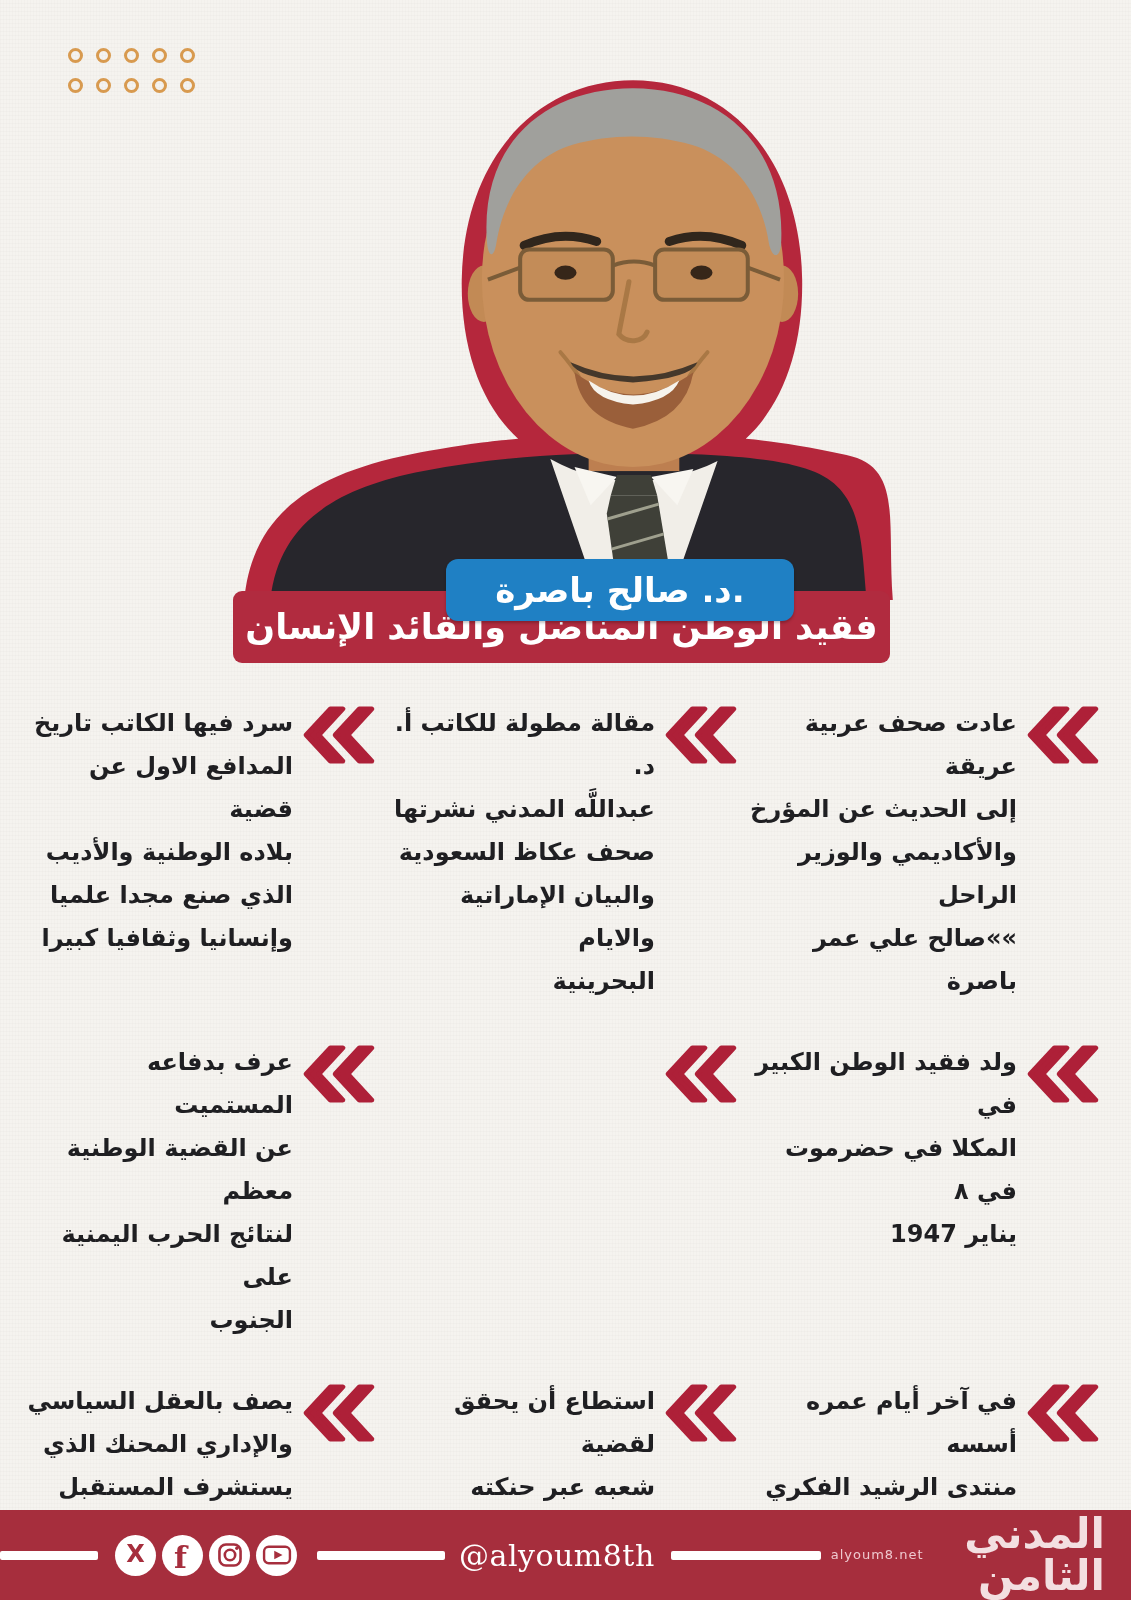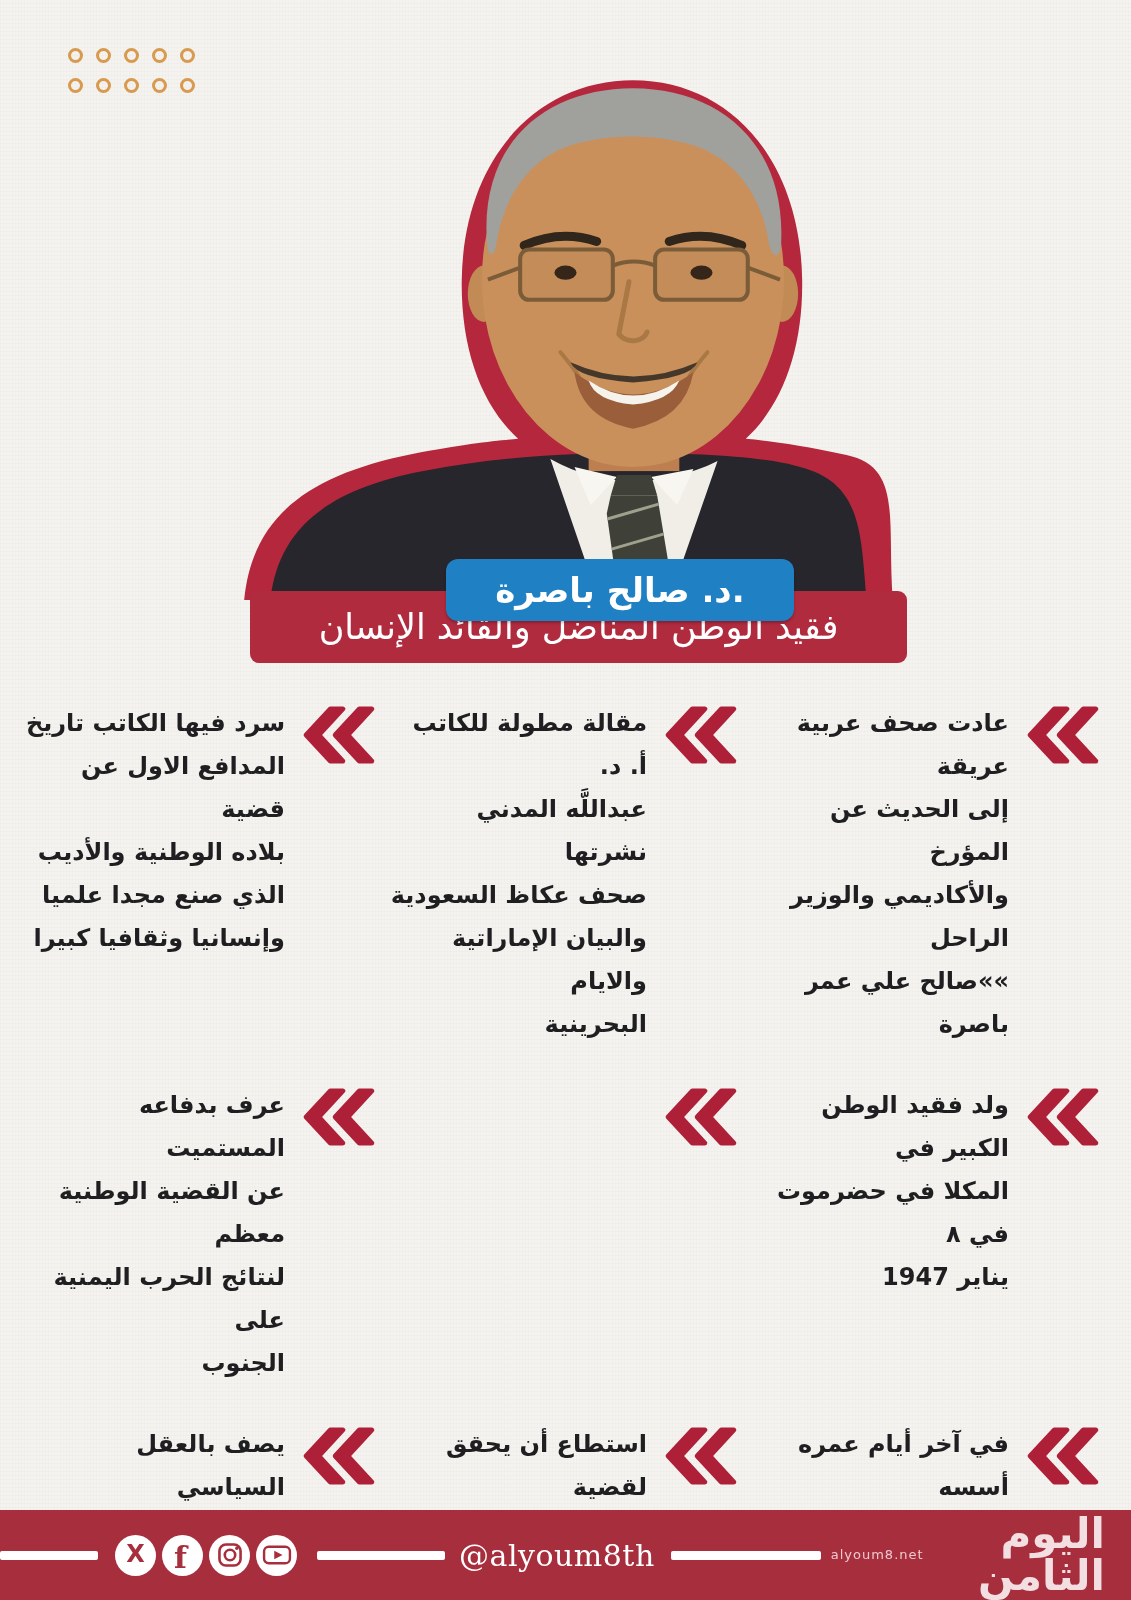--- a/index.html
+++ b/index.html
@@ -18,30 +18,30 @@
   
   .portrait{position:absolute;left:236px;top:40px;width:665px;height:560px;}
   
   .name-badge{
     position:absolute;left:446px;top:559px;width:348px;height:62px;z-index:5;
     background:#1f80c4;border-radius:12px;color:#fff;font-weight:bold;font-size:34px;
     display:flex;align-items:center;justify-content:center;box-shadow:0 2px 3px rgba(0,0,0,0.25);
   }
   
   .subtitle-banner{
-    position:absolute;left:250px;top:591px;width:657px;height:72px;z-index:4;
-    background:#b12b3f;border-radius:9px;color:#fff;font-weight:normal;font-size:35px;
+    position:absolute;left:233px;top:591px;width:657px;height:72px;z-index:4;
+    background:#b12b3f;border-radius:9px;color:#fff;font-weight:bold;font-size:35px;
     display:flex;align-items:center;justify-content:center;
   }
   
   .quotes{
     position:absolute;top:702px;left:0;right:0;padding:0 30px 0 25px;
     display:grid;grid-template-columns:1fr 1fr 1fr;column-gap:10px;row-gap:38px;direction:rtl;
   }
-  .quote{display:flex;align-items:flex-start;gap:18px;}
+  .quote{display:flex;align-items:flex-start;gap:10px;}
   .qicon{flex:none;width:74px;height:58px;margin-top:4px;}
   .quote p{
     margin:0;flex:1;white-space:pre-line;text-align:right;
     font-size:24px;font-weight:bold;line-height:43px;color:#1f1f22;
   }
   
   .footer{
     position:absolute;left:0;bottom:0;width:1131px;height:90px;background:#a62e3d;
     display:flex;align-items:center;direction:ltr;color:#fff;
   }
@@ -282,18 +282,18 @@
             <rect x="2" y="4" width="28" height="18" rx="5" fill="none" stroke="#a62e3d" stroke-width="2.6"></rect>
             <path d="M13 8.5 L22 13 L13 17.5 Z" fill="#a62e3d"></path>
           </svg>
       </span>
     </div>
     <span class="fline fl2"></span>
     <span class="handle">@alyoum8th</span>
     <span class="fline fl3"></span>
     <div class="logo">
       <span class="logo-site">alyoum8.net</span>
-      <span class="logo-ar">اليوم الثامن</span>
+      <span class="logo-ar">المدني الثامن</span>
     </div>
     <span class="fline fl4"></span>
   </div>
 
 </div>
 
 </body></html>

